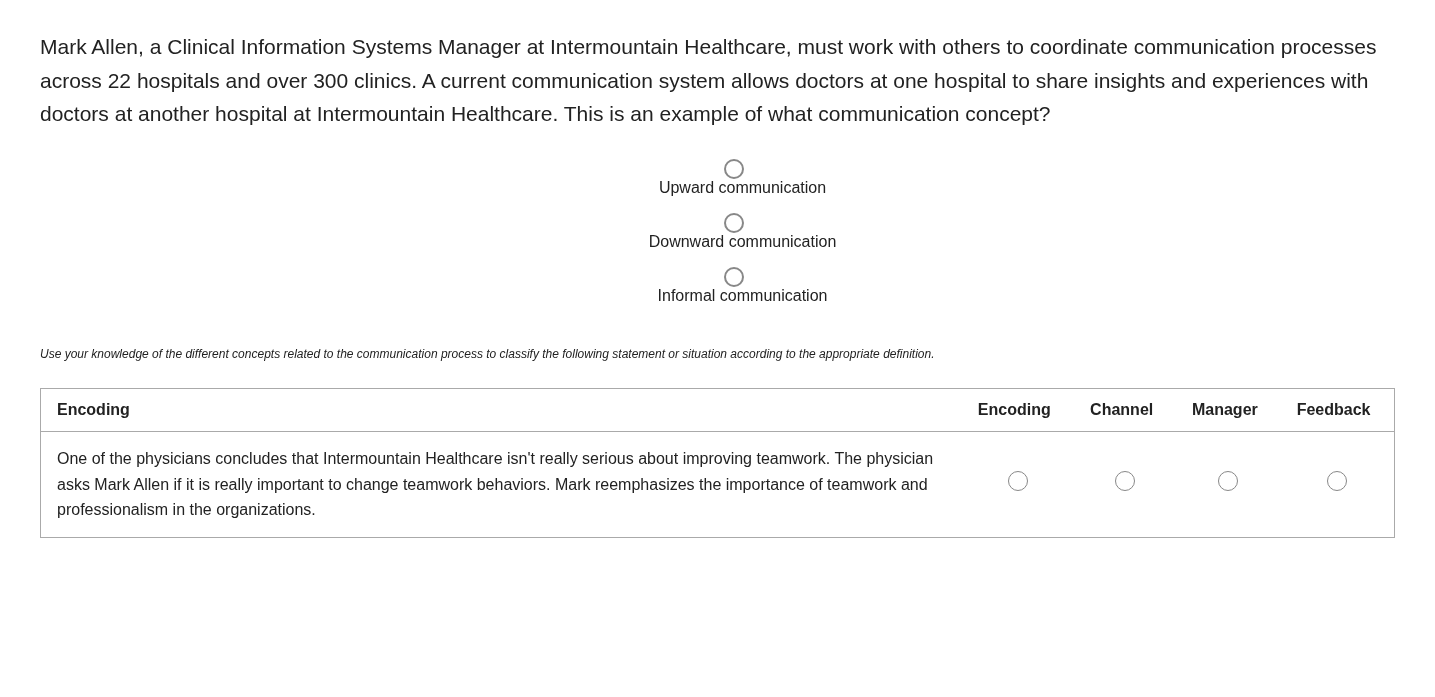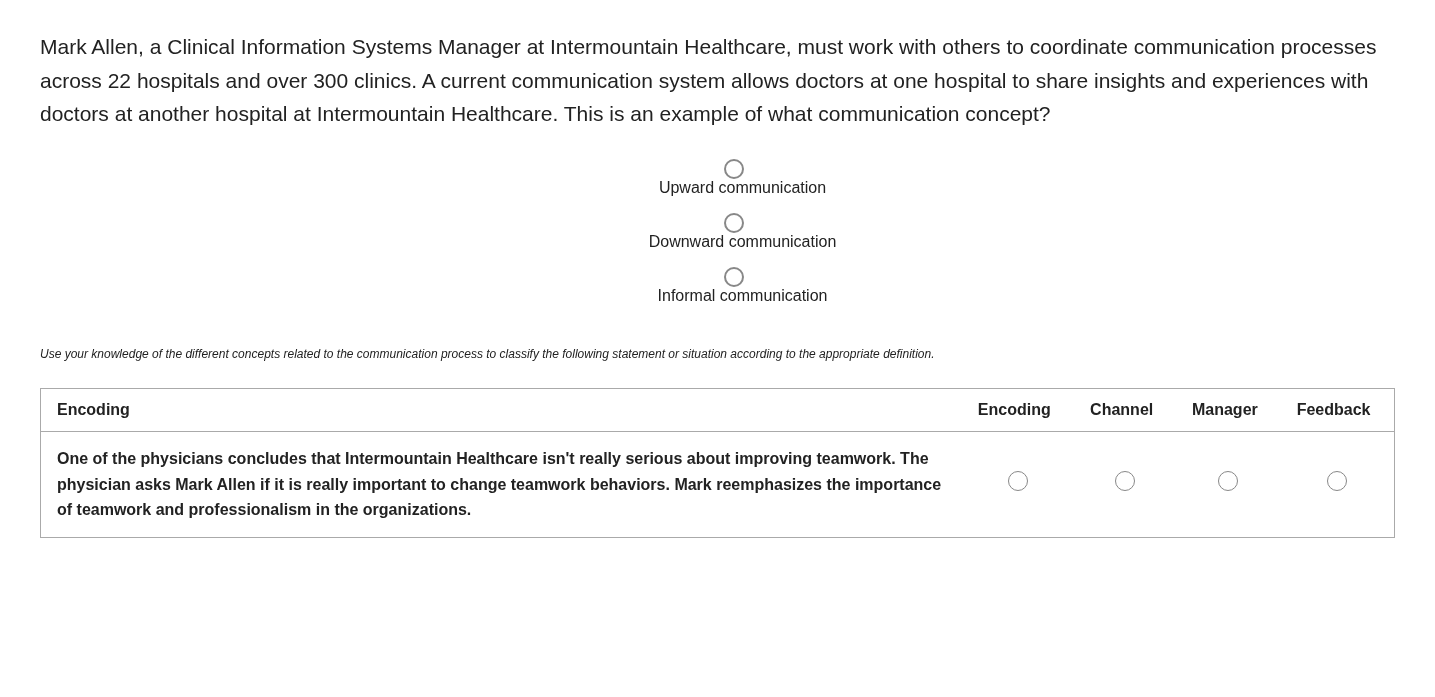--- a/index.html
+++ b/index.html
@@ -104,21 +104,20 @@
       font-size: 16px;
       line-height: 1.6;
     }
 
     tbody td.center-col {
       text-align: center;
     }
 
     .example-cell {
       max-width: 860px;
-      font-weight: bold;
     }
 
     .radio-option-cell {
       text-align: center;
     }
 
     .small-radio {
       width: 20px;
       height: 20px;
       border-radius: 50%;

